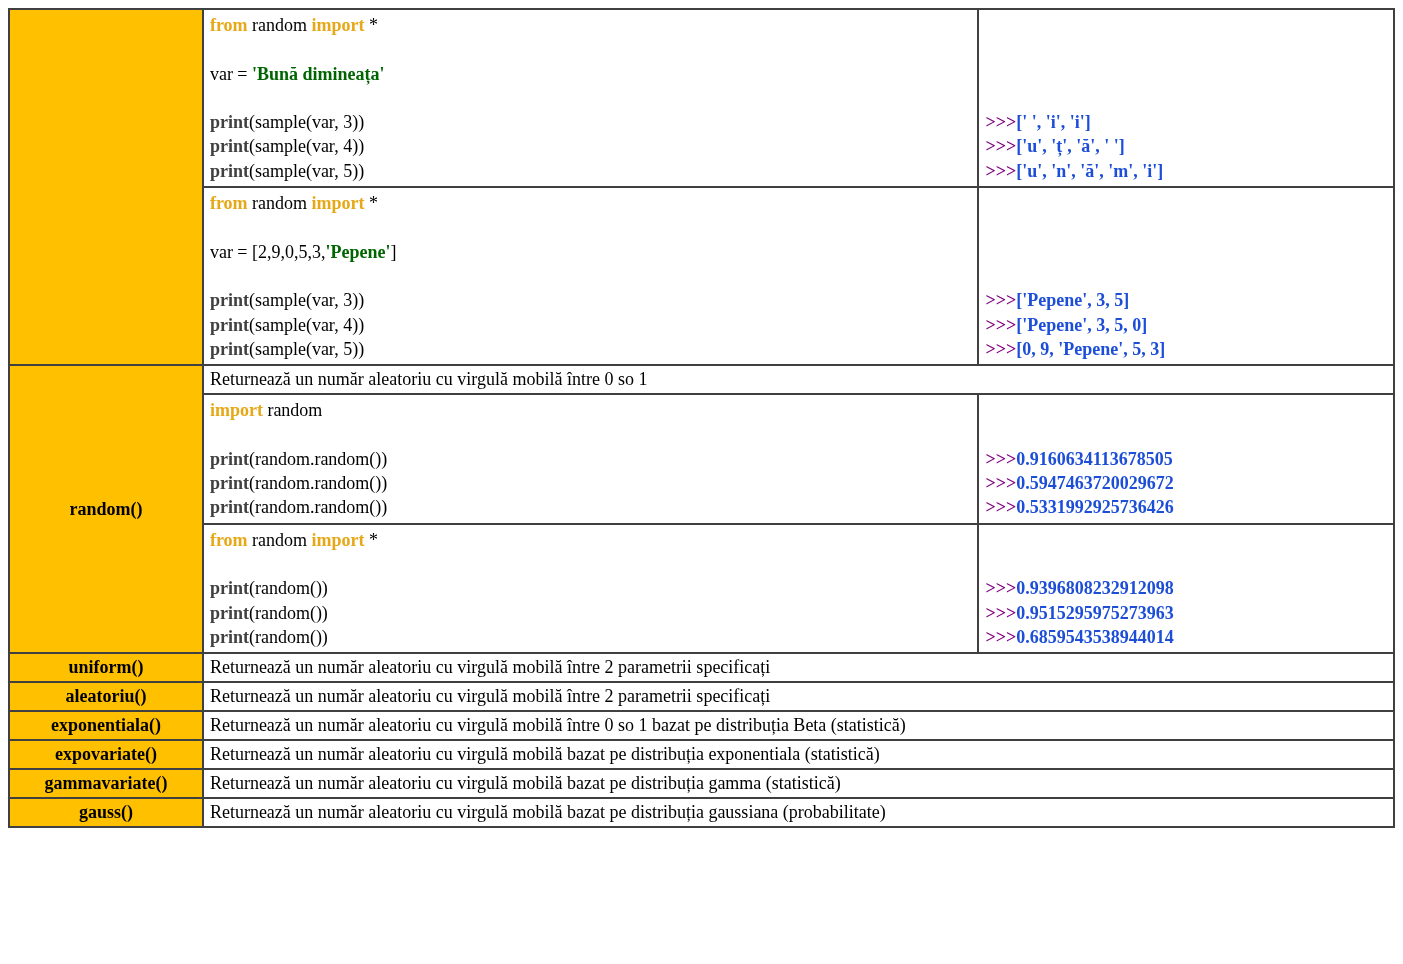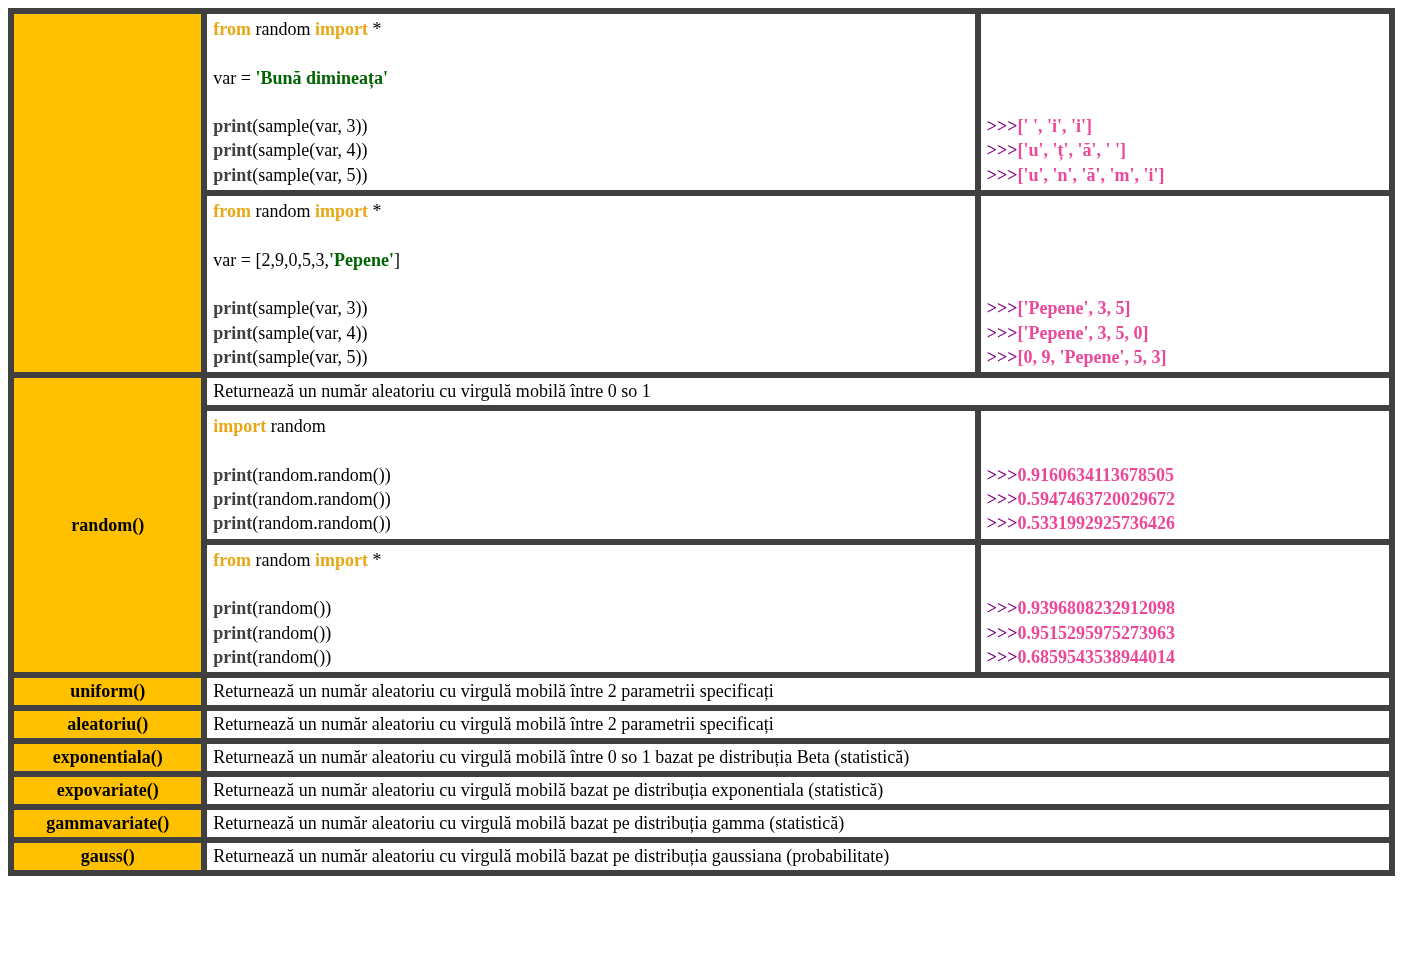--- a/index.html
+++ b/index.html
@@ -9,21 +9,21 @@
     font-size: 18px;
     background: #fff;
     color: #000;
   }
   table {
     border-collapse: collapse;
     width: 100%;
     table-layout: fixed;
   }
   td {
-    border: 6px solid #404040;
+    border: 2px solid #404040;
     padding: 3px 6px;
     vertical-align: top;
   }
   col.c1 { width: 14%; }
   col.c2 { width: 56%; }
   col.c3 { width: 30%; }
   .fn {
     background: #ffc000;
     text-align: center;
     font-weight: bold;
@@ -34,21 +34,21 @@
     vertical-align: bottom;
   }
   .desc {
     vertical-align: middle;
   }
   .kw-from { color: #e6a817; font-weight: bold; }
   .kw-import { color: #e6a817; font-weight: bold; }
   .kw-print { color: #404040; font-weight: bold; }
   .str { color: #006400; font-weight: bold; }
   .prompt { color: #800080; font-weight: bold; }
-  .result { color: #ec4899; font-weight: bold; }
+  .result { color: #1d4ed8; font-weight: bold; }
   .codeblock { white-space: pre; line-height: 1.35; }
   .outblock { line-height: 1.35; }
 </style>
 </head>
 <body>
 
 <table>
   <colgroup>
       <col class="c1">
       <col class="c2">

